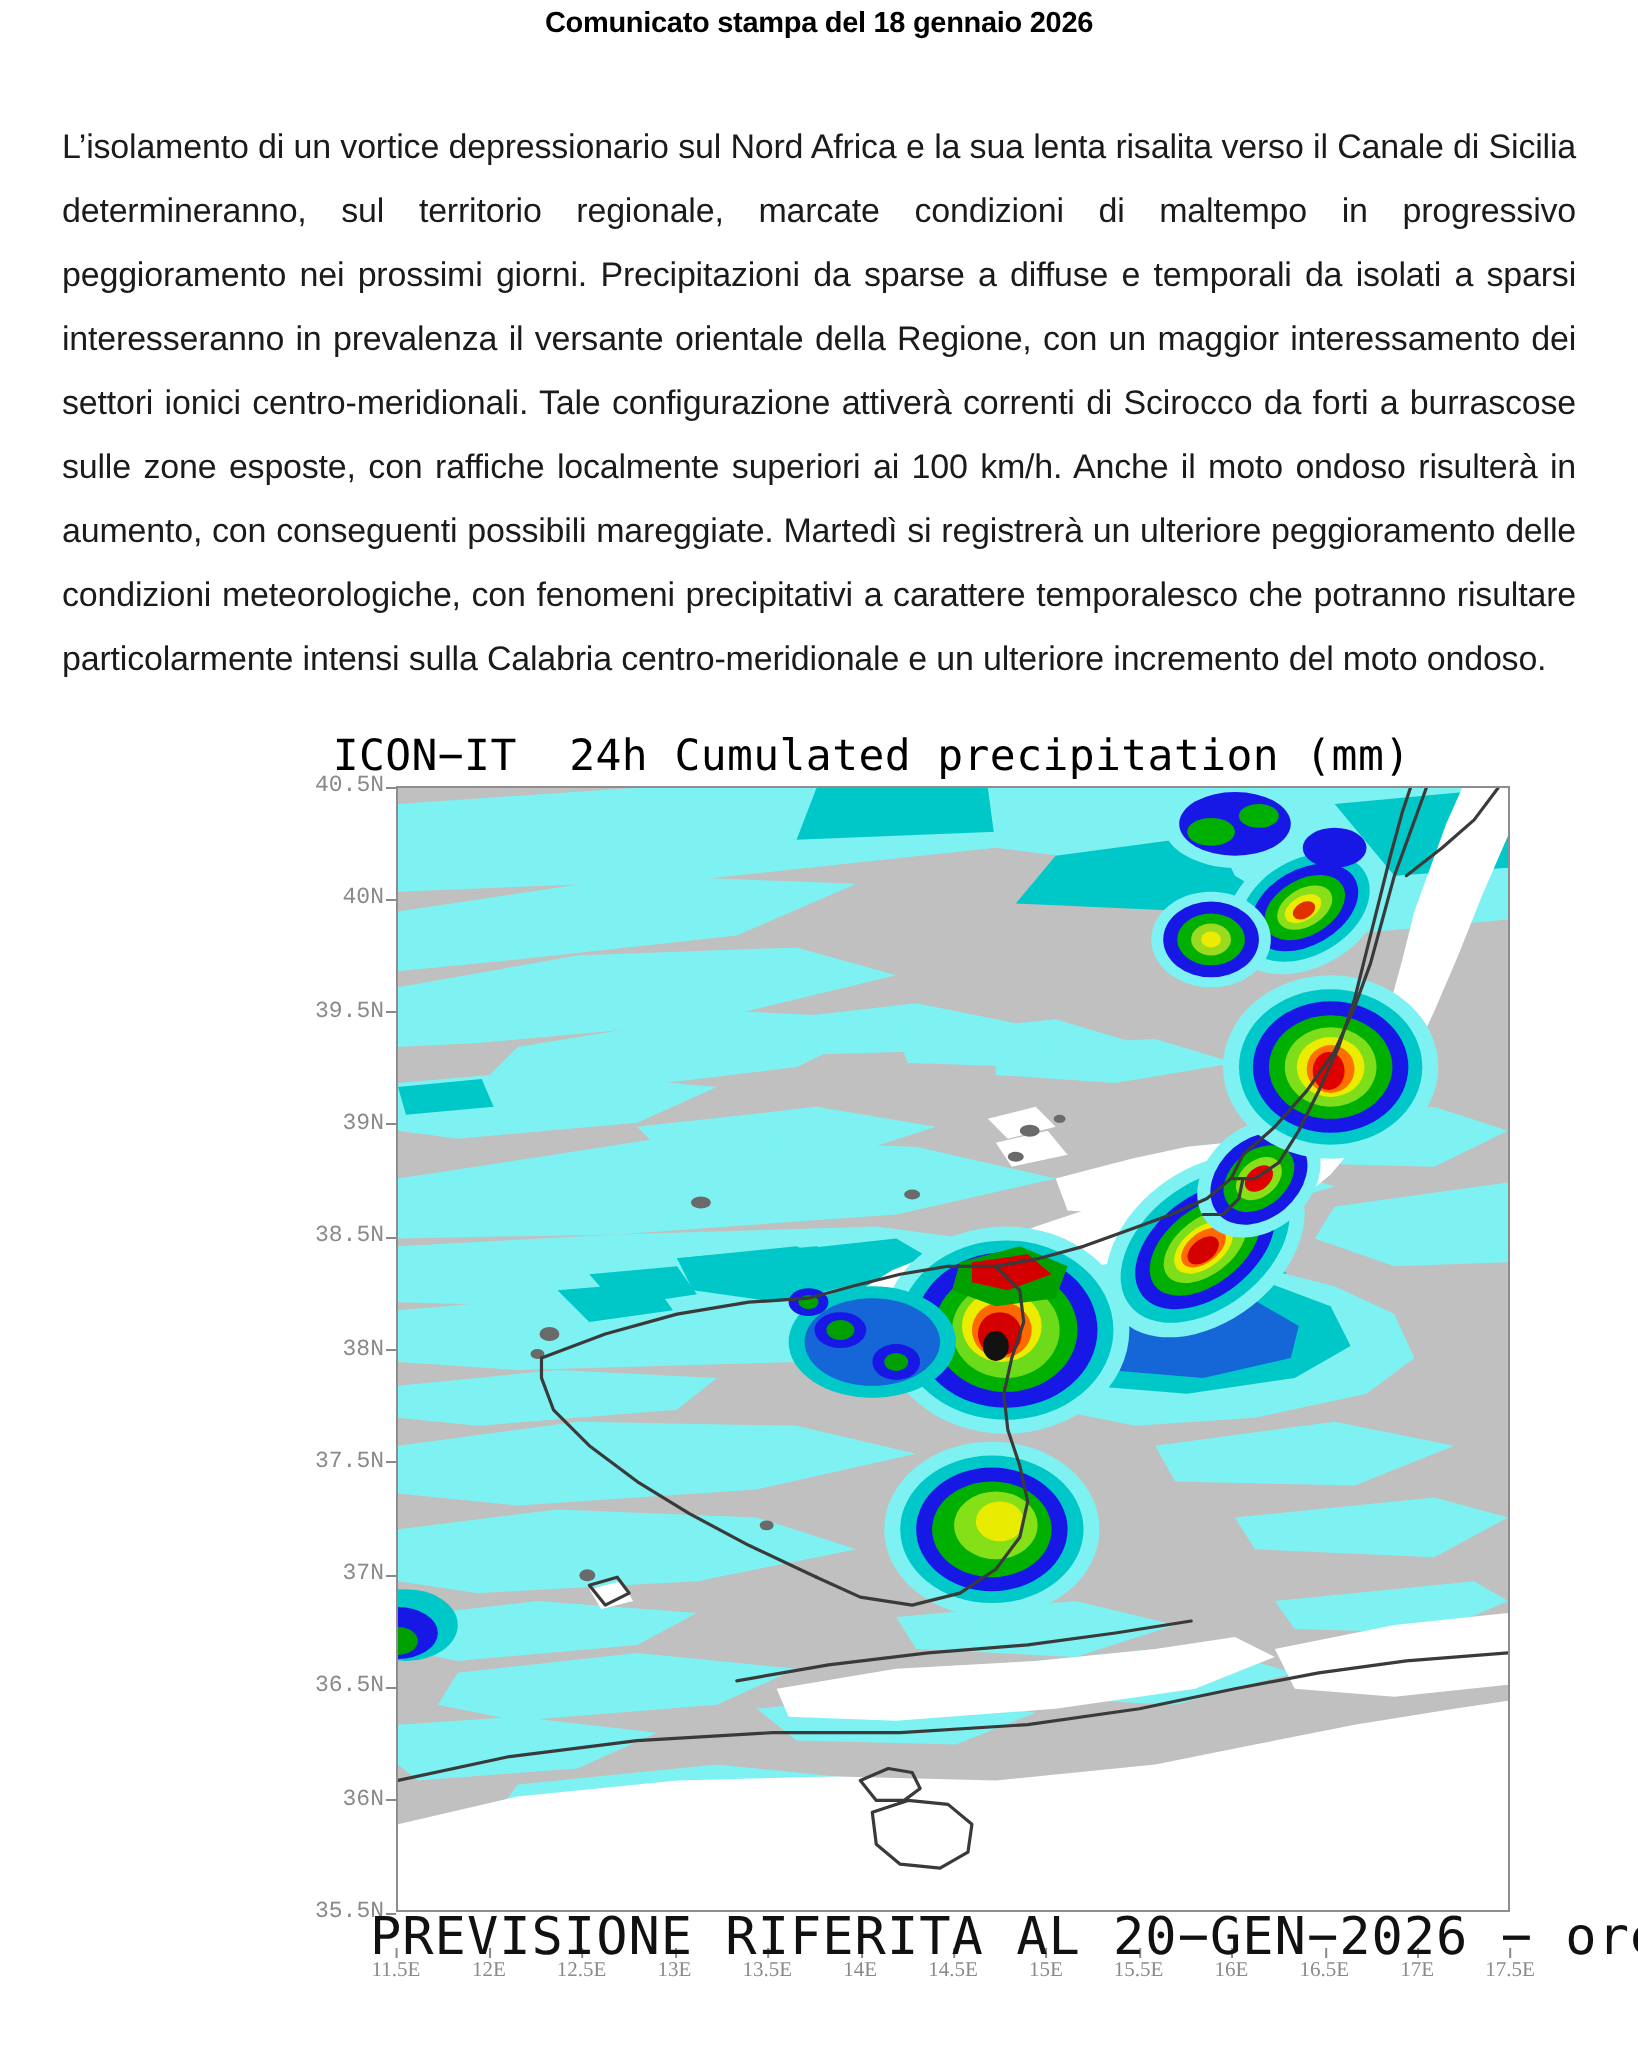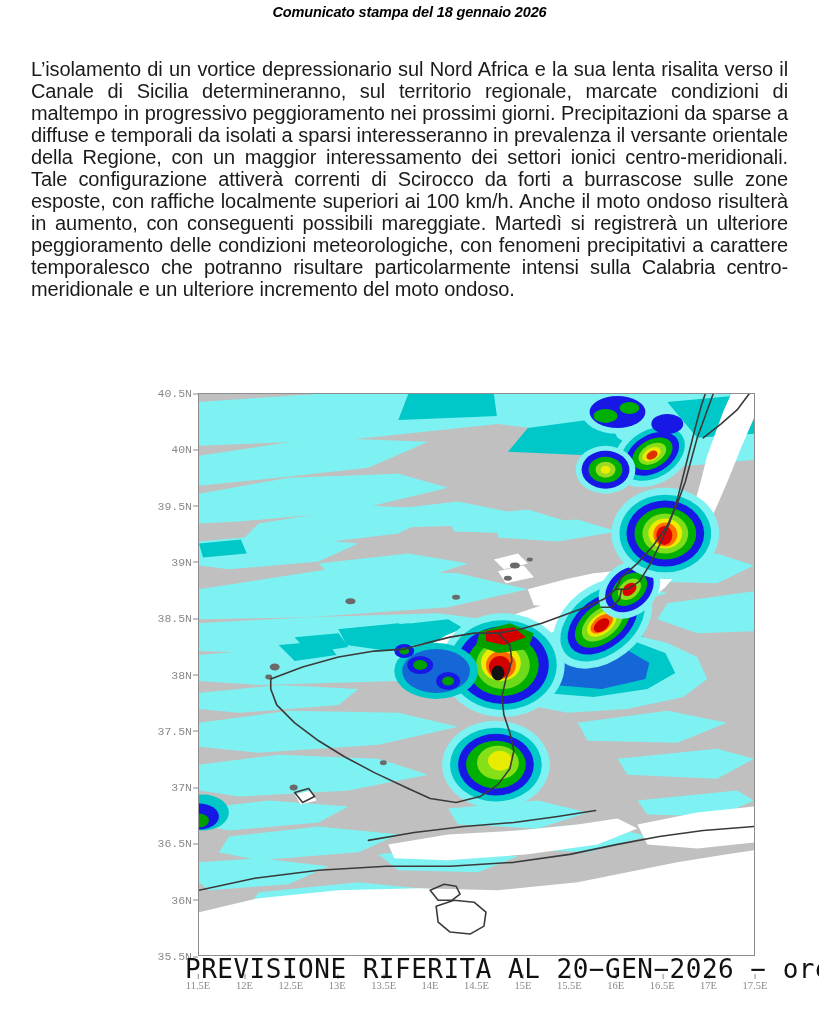--- a/index.html
+++ b/index.html
@@ -21,31 +21,30 @@
   .doc-header {
     position: absolute;
     top: 4px;
     left: 0;
     width: 819px;
     text-align: center;
     font-size: 14.5px;
     font-weight: bold;
     letter-spacing: -0.15px;
     color: #000000;
-    font-style: italic;
   }
 
   
   .doc-body {
     position: absolute;
     top: 58px;
     left: 31px;
     width: 757px;
-    font-size: 20px;
-    line-height: 22px;
+    font-size: 17px;
+    line-height: 32px;
     text-align: justify;
     color: #1b1b1b;
     letter-spacing: -0.1px;
   }
 
   
   .figure {
     position: absolute;
     top: 318px;
     left: 0;
@@ -154,20 +153,21 @@
 </head>
 <body>
 
 <div class="doc-header">Comunicato stampa del 18 gennaio 2026</div>
 
 <div class="doc-body">L’isolamento di un vortice depressionario sul Nord Africa e la sua lenta risalita verso il Canale di Sicilia determineranno, sul territorio regionale, marcate condizioni di maltempo in progressivo peggioramento nei prossimi giorni. Precipitazioni da sparse a diffuse e temporali da isolati a sparsi interesseranno in prevalenza il versante orientale della Regione, con un maggior interessamento dei settori ionici centro-meridionali. Tale configurazione attiverà correnti di Scirocco da forti a burrascose sulle zone esposte, con raffiche localmente superiori ai 100 km/h. Anche il moto ondoso risulterà in aumento, con conseguenti possibili mareggiate. Martedì si registrerà un ulteriore peggioramento delle condizioni meteorologiche, con fenomeni precipitativi a carattere temporalesco che potranno risultare particolarmente intensi sulla Calabria centro-meridionale e un ulteriore incremento del moto ondoso.</div>
 
 <div class="figure">
 
   <div class="fig-title">
+    <span>ICON−IT  24h Cumulated precipitation (mm)</span>
     <span class="line2">Corsa del 20260118 H00 UTC</span>
   </div>
 
   <div class="plot-wrap">
     <div class="plot-frame">
       <svg class="map-canvas" viewBox="0 0 557 563" preserveAspectRatio="none">
         <defs>
 
           <radialGradient id="coreA" cx="50%" cy="50%" r="50%">
             <stop offset="0%" stop-color="#101010"></stop>

